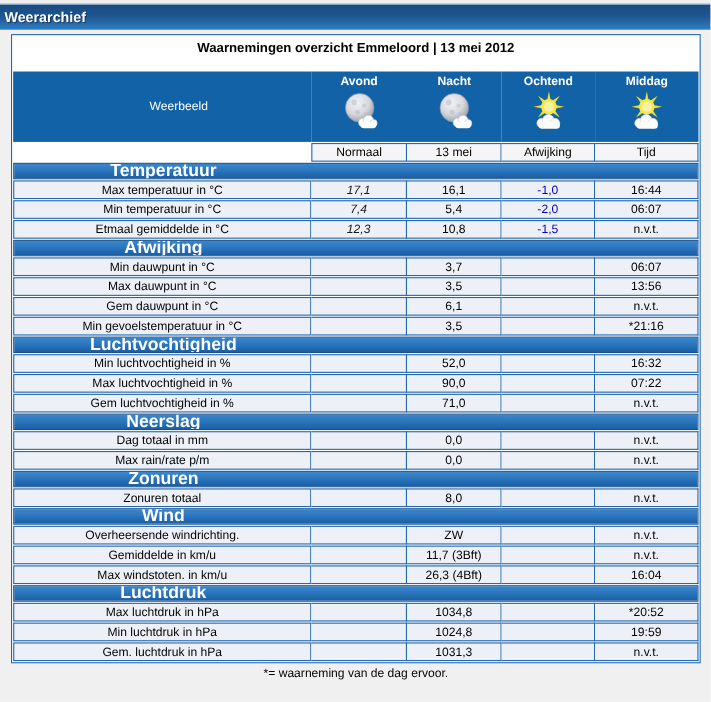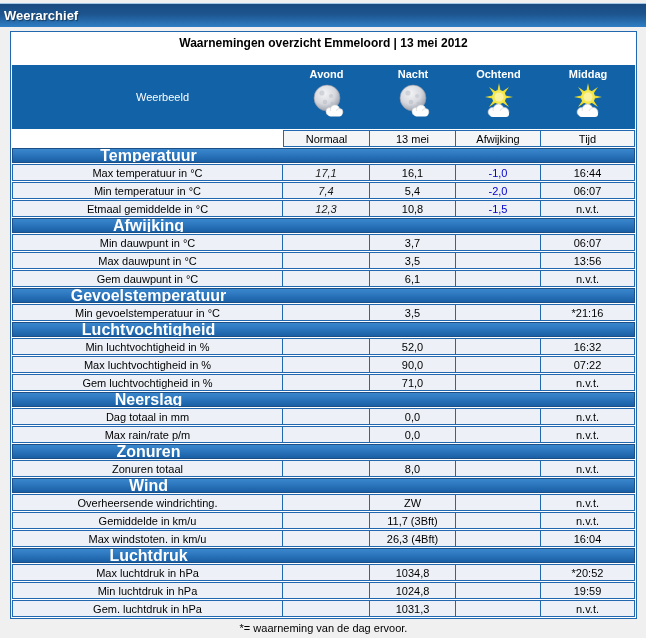--- a/index.html
+++ b/index.html
@@ -218,25 +218,20 @@
           <td class="boxed cell c-tijd">13:56</td>
         </tr>
         <tr>
           <td class="boxed cell c-label boxed-l">Gem dauwpunt in °C</td>
           <td class="boxed cell c-normaal"></td>
           <td class="boxed cell c-value"><b>6,1</b></td>
           <td class="boxed cell c-afw"></td>
           <td class="boxed cell c-tijd">n.v.t.</td>
         </tr>
         <tr>
-          <td colspan="5" class="section-bar">
-            <div class="section-title">Gevoelstemperatuur</div>
-          </td>
-        </tr>
-        <tr>
           <td class="boxed cell c-label boxed-l">Min gevoelstemperatuur in °C</td>
           <td class="boxed cell c-normaal"></td>
           <td class="boxed cell c-value"><b>3,5</b></td>
           <td class="boxed cell c-afw"></td>
           <td class="boxed cell c-tijd">*21:16</td>
         </tr>
         <tr>
           <td colspan="5" class="section-bar">
             <div class="section-title">Luchtvochtigheid</div>
           </td>

